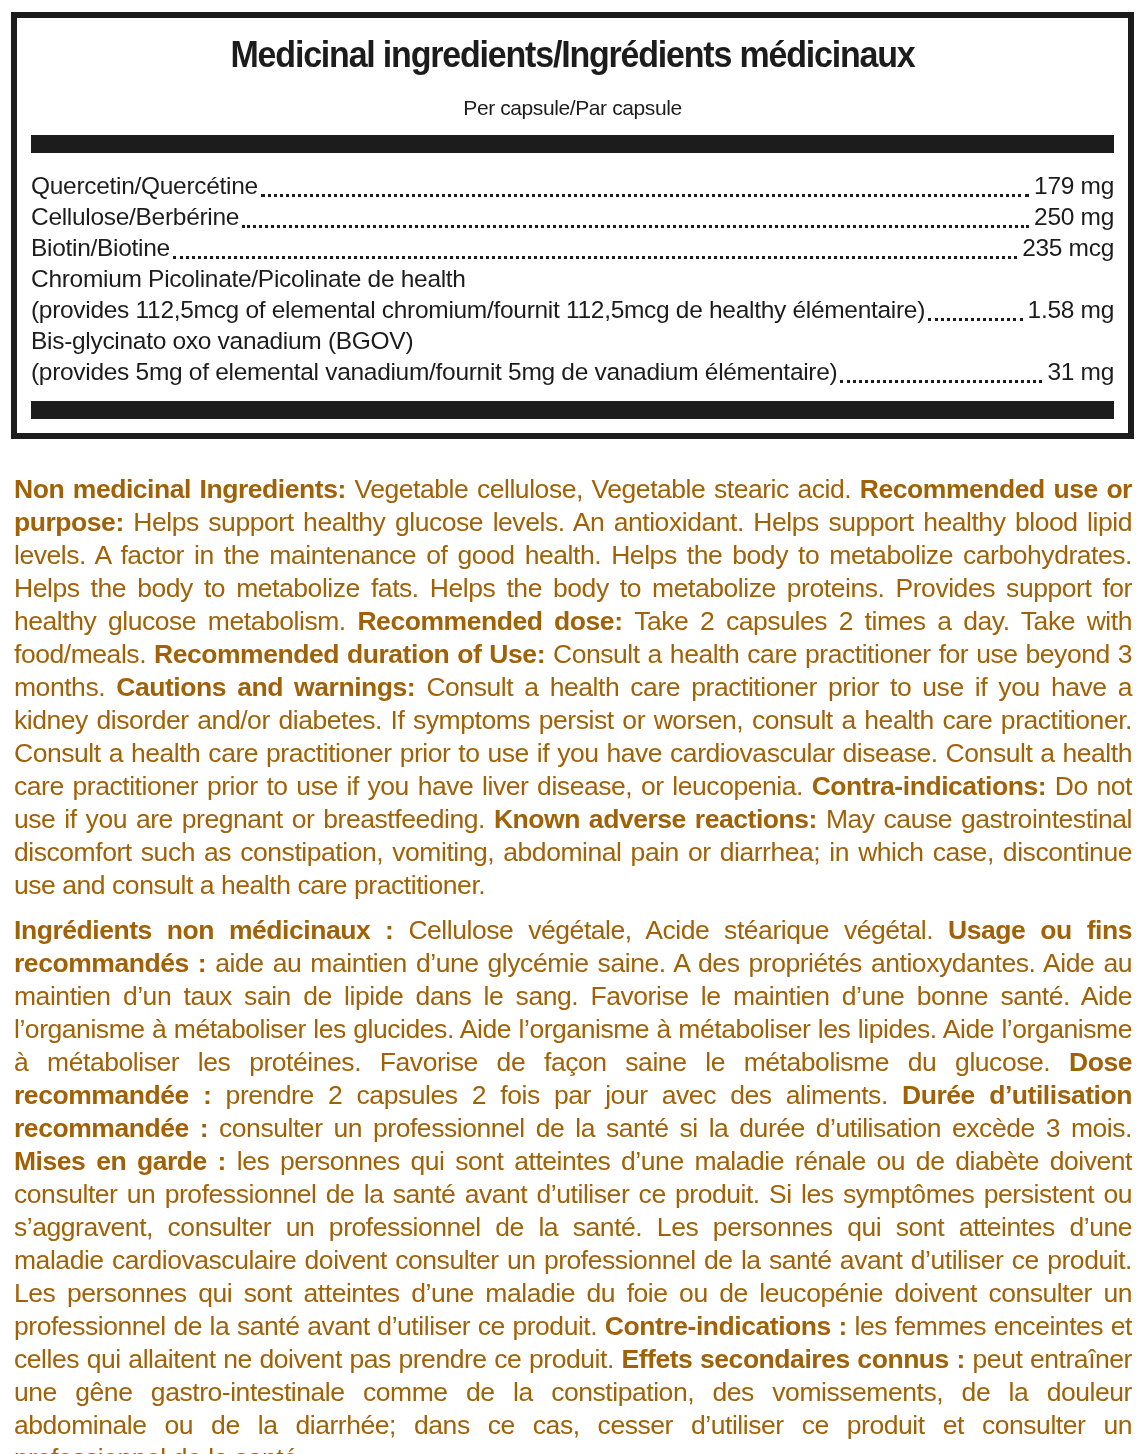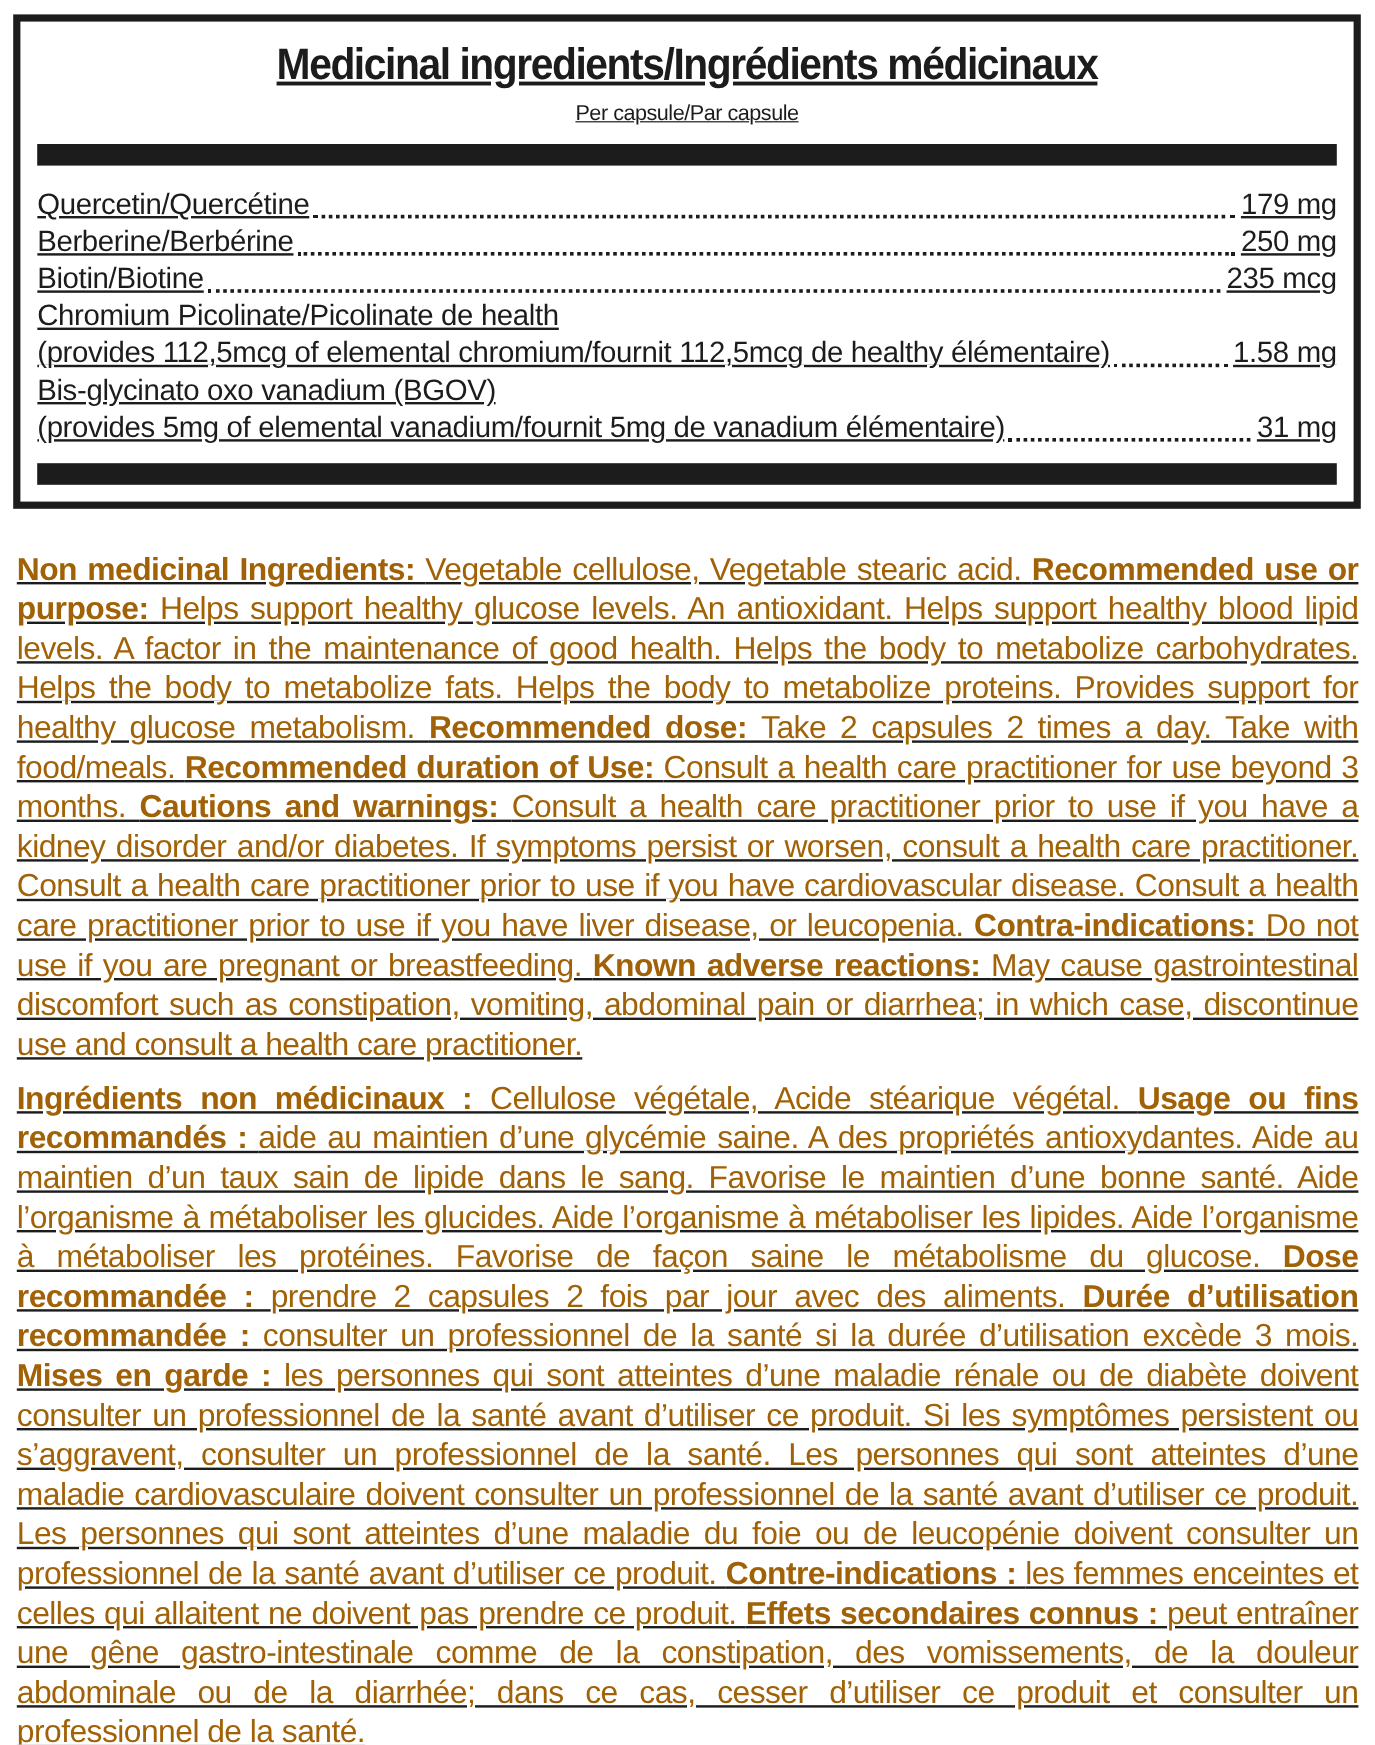--- a/index.html
+++ b/index.html
@@ -7,44 +7,43 @@
     width: 1146px;
     background: #ffffff;
     font-family: "Liberation Sans", sans-serif;
     color: #1c1c1c;
   }
   .label-page {
     width: 1146px;
     height: 1454px;
     background: #ffffff;
     overflow: hidden;
-    text-decoration: underline;
   }
 
   
   .facts-box {
     margin: 12px 12px 0 11px;
     border: 6px solid #1c1c1c;
     padding: 18px 14px 14px 14px;
     background: #ffffff;
   }
   .facts-title {
     text-align: center;
     font-size: 34px;
     font-weight: bold;
     letter-spacing: -1.2px;
     line-height: 1.1;
     color: #1c1c1c;
     transform: scaleY(1.08);
   }
   .facts-subtitle {
     text-align: center;
-    font-size: 18px;
+    font-size: 21px;
     letter-spacing: -0.4px;
-    margin-top: 11px;
+    margin-top: 23px;
     color: #1c1c1c;
   }
   .thick-bar {
     height: 18px;
     background: #1c1c1c;
     margin-top: 15px;
   }
   .thick-bar.bottom { margin-top: 14px; }
   .ing-rows {
     margin-top: 17px;
@@ -91,21 +90,21 @@
     <h1 class="facts-title">Medicinal ingredients/Ingrédients médicinaux</h1>
     <div class="facts-subtitle">Per capsule/Par capsule</div>
     <div class="thick-bar top"></div>
     <div class="ing-rows">
         <div class="ing-row">
           <span class="ing-name">Quercetin/Quercétine</span>
           <span class="ing-dots"></span>
           <span class="ing-value">179 mg</span>
         </div>
         <div class="ing-row">
-          <span class="ing-name">Berberine/Berbérine</span>
+          <span class="ing-name">Cellulose/Berbérine</span>
           <span class="ing-dots"></span>
           <span class="ing-value">250 mg</span>
         </div>
         <div class="ing-row">
           <span class="ing-name">Biotin/Biotine </span>
           <span class="ing-dots"></span>
           <span class="ing-value">235 mcg</span>
         </div>
         <div class="ing-row">
           <span class="ing-name">Chromium Picolinate/Picolinate de health</span>

